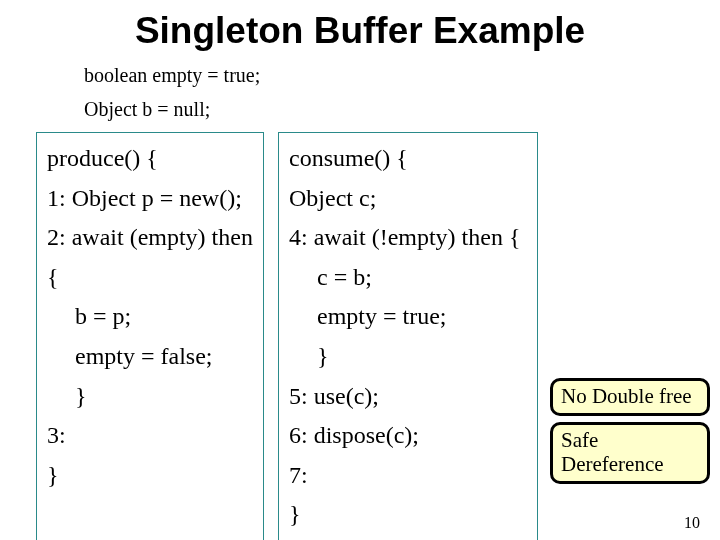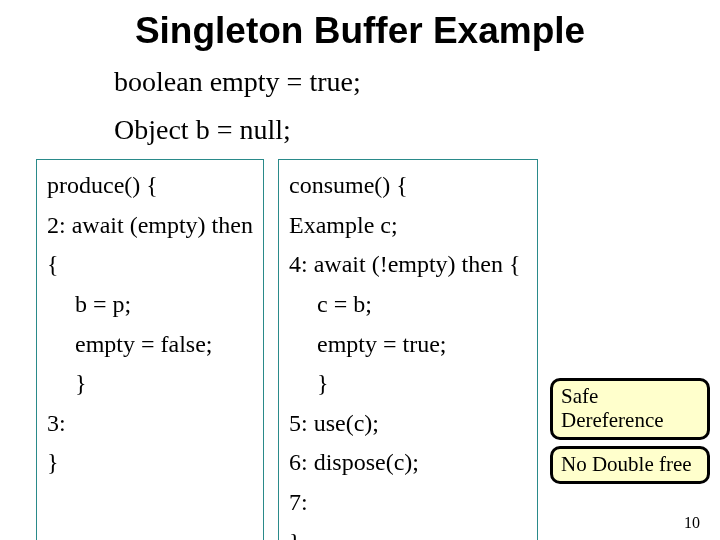--- a/index.html
+++ b/index.html
@@ -14,22 +14,22 @@
   .title {
     font-family: Verdana, Arial, sans-serif;
     font-weight: bold;
     font-size: 37px;
     text-align: center;
     padding-top: 10px;
     padding-bottom: 6px;
     color: #000;
   }
   .decls {
-    font-size: 28px;
-    padding-left: 114px;
+    font-size: 20px;
+    padding-left: 84px;
     line-height: 1.7;
   }
   .columns {
     display: flex;
     gap: 14px;
     padding: 6px 18px 0 36px;
   }
   .codebox {
     border: 1px solid #2a8a8a;
     padding: 6px 10px 10px 10px;
@@ -68,40 +68,41 @@
 <div class="title">Singleton Buffer Example</div>
 
 <div class="decls">
   <div>boolean empty = true;</div>
   <div>Object b = null;</div>
 </div>
 
 <div class="columns">
   <div class="codebox left">
     <div>produce() {</div>
+    <div>1: Object p = new();</div>
     <div>2: await (empty) then {</div>
     <div class="indent">b = p;</div>
     <div class="indent">empty = false;</div>
     <div class="indent">}</div>
     <div>3:</div>
     <div>}</div>
   </div>
 
   <div class="codebox right">
     <div>consume() {</div>
-    <div>Example c;</div>
+    <div>Object c;</div>
     <div>4: await (!empty) then {</div>
     <div class="indent">c = b;</div>
     <div class="indent">empty = true;</div>
     <div class="indent">}</div>
     <div>5: use(c);</div>
     <div>6: dispose(c);</div>
     <div>7:</div>
     <div>}</div>
   </div>
 </div>
 
 <div class="annotations">
+  <div class="callout">No Double free</div>
   <div class="callout">Safe Dereference</div>
-  <div class="callout">No Double free</div>
 </div>
 
 <div class="pagenum">10</div>
 
 </body></html>

